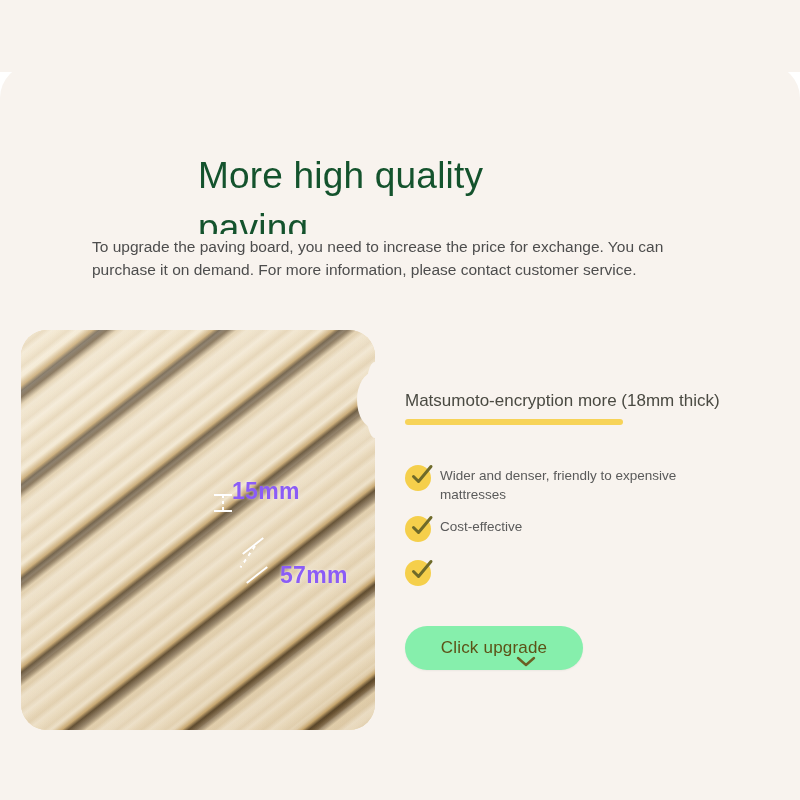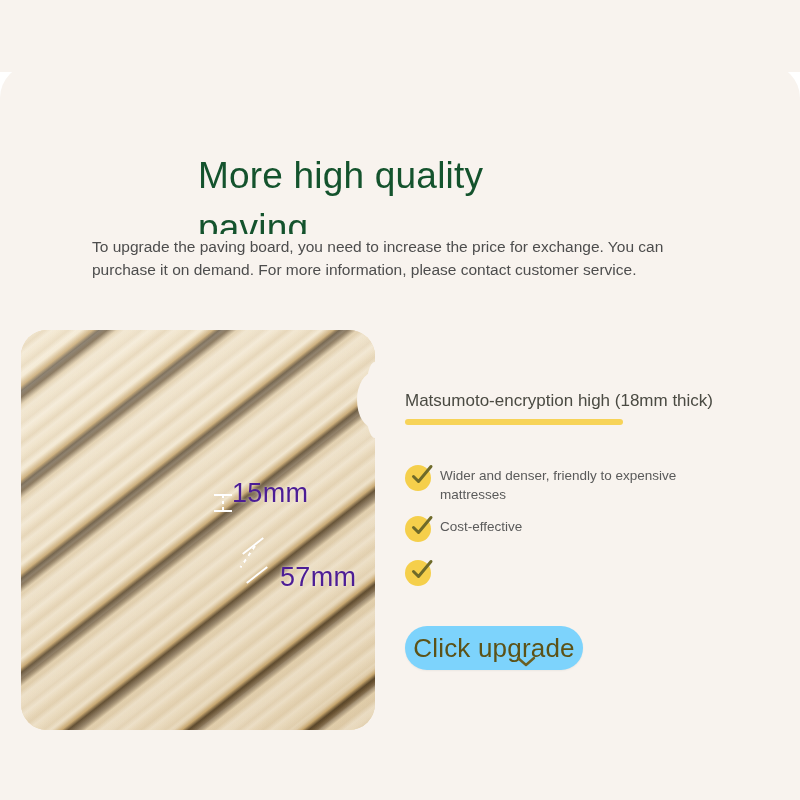--- a/index.html
+++ b/index.html
@@ -151,23 +151,23 @@
     height: 76px;
     background: #f8f3ee;
     border-radius: 40%;
     z-index: 5;
   }
 
   
   .dim {
     position: absolute;
     z-index: 6;
-    color: #4c1d95;
-    font-size: 27px;
-    font-weight: 400;
+    color: #8b5cf6;
+    font-size: 23px;
+    font-weight: 700;
     letter-spacing: 0.3px;
     text-shadow: 0 0 3px rgba(255,255,255,0.55);
   }
   .dim-15 { left: 232px; top: 478px; }
   .dim-57 { left: 252px; top: 562px; margin-left: 28px; }
 
   .dimline {
     position: absolute;
     z-index: 6;
   }
@@ -271,24 +271,24 @@
     margin-top: 34px;
     width: 178px;
   }
   .cta {
     position: relative;
     display: block;
     width: 178px;
     height: 44px;
     border: none;
     border-radius: 22px;
-    background: #7dd3fc;
+    background: #86efac;
     color: #5c5217;
     font-family: "Liberation Sans", sans-serif;
-    font-size: 26px;
+    font-size: 17px;
     letter-spacing: 0.2px;
     cursor: pointer;
     box-shadow: 0 1px 2px rgba(0,0,0,0.05);
   }
   .cta-chevron {
     position: absolute;
     left: 110px;
     top: 29px;
     z-index: 7;
     pointer-events: none;
@@ -323,21 +323,21 @@
   <div class="dimcap dimcap-15b"></div>
   <div class="dim dim-15">15mm</div>
 
   <div class="dimcap dimcap-57a"></div>
   <div class="dimline dimline-57"></div>
   <div class="dimcap dimcap-57b"></div>
   <div class="dim dim-57">57mm</div>
 
   <div class="info">
 
-    <h2 class="info-title">Matsumoto-encryption high (18mm thick)</h2>
+    <h2 class="info-title">Matsumoto-encryption more (18mm thick)</h2>
     <div class="title-underline"></div>
 
     <ul class="bullets">
 
       <li class="bullet wide">
         <span class="bullet-icon">
           <span class="disc"></span>
           <svg viewBox="0 0 30 30" fill="none">
             <path d="M6.5 15.5 L11.5 20.5 L24 5.5" stroke="#6e6a2a" stroke-width="3" stroke-linecap="round" stroke-linejoin="round"></path>
           </svg>

